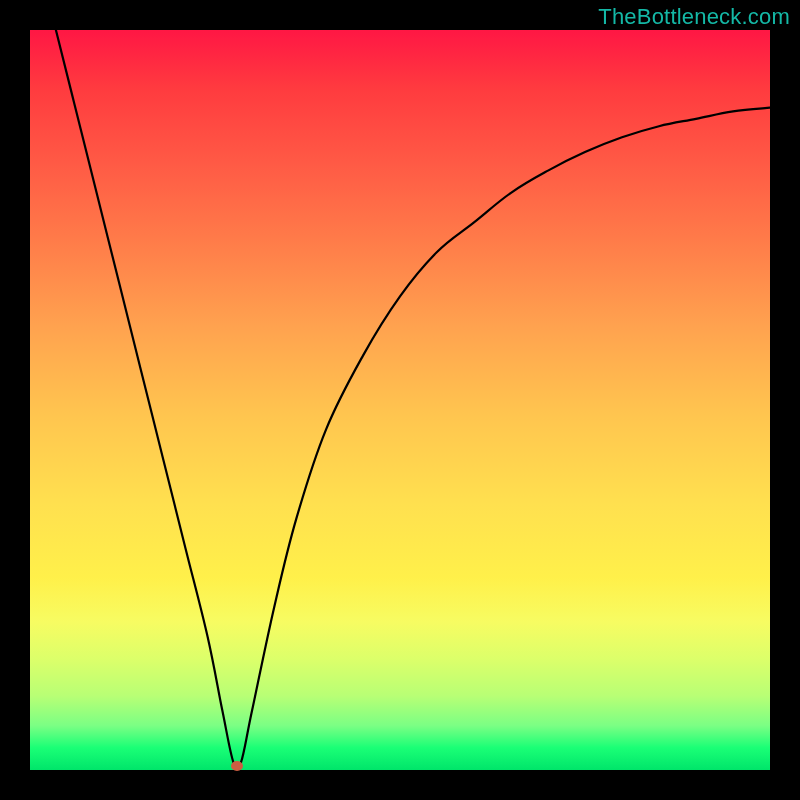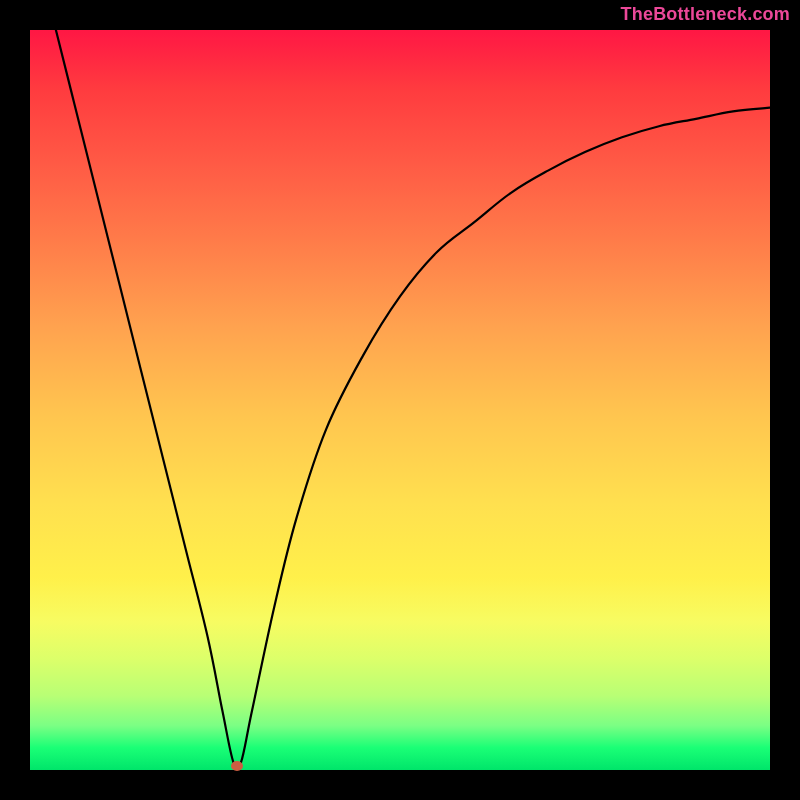--- a/index.html
+++ b/index.html
@@ -11,23 +11,23 @@
     width: 800px;
     height: 800px;
     background: #000;
     position: relative;
     font-family: Arial, Helvetica, sans-serif;
   }
   .watermark {
     position: absolute;
     top: 4px;
     right: 10px;
-    color: #ec4899;
-    font-size: 18px;
-    font-weight: 700;
+    color: #14b8a6;
+    font-size: 22px;
+    font-weight: 400;
     z-index: 10;
     letter-spacing: 0.2px;
   }
   .plot-area {
     position: absolute;
     left: 30px;
     top: 30px;
     width: 740px;
     height: 740px;
     background: linear-gradient(to bottom,

